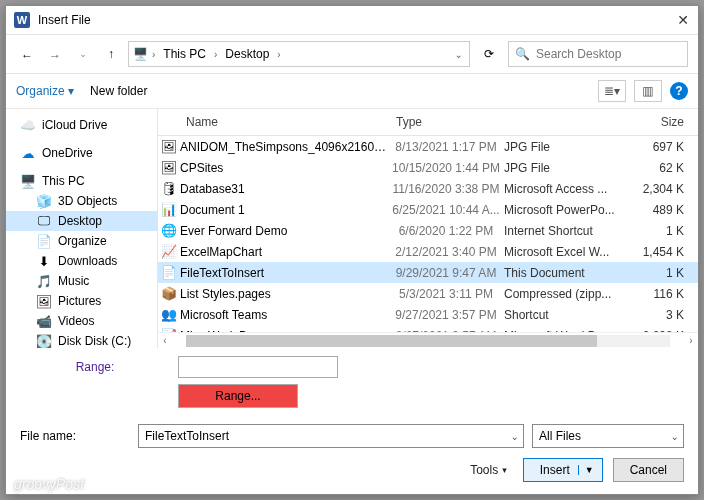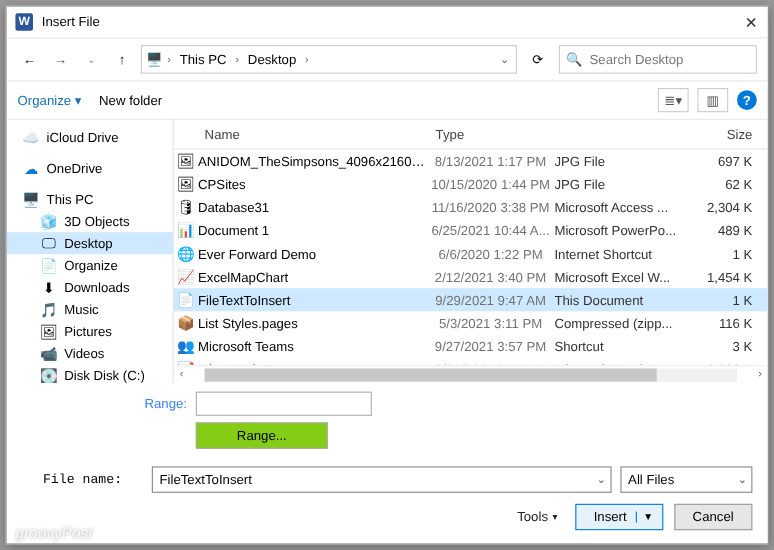--- a/index.html
+++ b/index.html
@@ -43,28 +43,28 @@
 .row .nm { flex:0 0 208px; overflow:hidden; text-overflow:ellipsis; white-space:nowrap;}
 .row .dt { flex:0 0 116px; color:#737373; white-space:nowrap;text-align:center;}
 .row .tp { flex:0 0 112px; color:#333; overflow:hidden; text-overflow:ellipsis; white-space:nowrap;}
 .row .sz { flex:1; text-align:right; padding-right:14px; color:#333;}
 .hscroll { height:16px; display:flex; align-items:center; border-top:1px solid #eee;}
 .hscroll .track { flex:1; height:12px; background:#f0f0f0; margin:0 14px; position:relative;}
 .hscroll .thumb { position:absolute; left:0; top:0; height:100%; width:85%; background:#c8c8c8;}
 .hscroll .arr { width:14px; text-align:center; color:#666; font-size:10px;}
 .range-area { padding: 8px 14px 6px; display:flex; flex-direction:column; gap:6px; align-items:flex-start;}
 .range-row { display:flex; align-items:center; gap:8px;}
-.range-row label { width:150px; text-align:right; color:#3b82f6;}
+.range-row label { width:150px; text-align:center; color:#4c1d95;}
 .range-input { width:160px; height:22px; border:1px solid #aaa; background:#fff;}
-.range-btn { margin-left:158px; width:120px; height:24px; border:1px solid #aaa; background:#84cc16; }
+.range-btn { margin-left:158px; width:120px; height:24px; border:1px solid #aaa; background:#ef4444; }
 .footer { padding: 10px 14px 6px; display:flex; align-items:center; gap:8px;}
-.footer label { width:110px; text-align:center;font-family:Liberation Mono, monospace;}
+.footer label { width:110px; text-align:left;}
 .fname { flex:1; height:24px; border:1px solid #888; padding:0 6px; display:flex; align-items:center; position:relative;}
 .fname .dd { position:absolute; right:4px; color:#555; font-size:10px;}
-.filter { width:120px; height:24px; border:1px solid #888; display:flex; align-items:center; padding:0 6px; position:relative;}
+.filter { width:152px; height:24px; border:1px solid #888; display:flex; align-items:center; padding:0 6px; position:relative;}
 .filter .dd { position:absolute; right:4px; color:#555; font-size:10px;}
 .actions { padding: 4px 14px 12px; display:flex; justify-content:flex-end; align-items:center; gap:10px;}
 .actions .tools { color:#222; margin-right:6px; display:flex; align-items:center; gap:4px;}
 .btn { height:24px; border:1px solid #999; background:#e6e6e6; padding:0 16px; display:flex; align-items:center;}
 .btn.primary { border-color:#0078d7; background:#e5f1fb; position:relative; padding-right:8px;}
 .btn.primary .split { margin-left:8px; border-left:1px solid #0078d7; padding-left:6px; font-size:9px;}
 .watermark { position:absolute; left:14px; bottom:8px; color:rgba(255,255,255,.85); font-style:italic; font-size:14px; text-shadow:0 0 3px rgba(0,0,0,.4); pointer-events:none;}
 </style>
 </head>
 <body>

